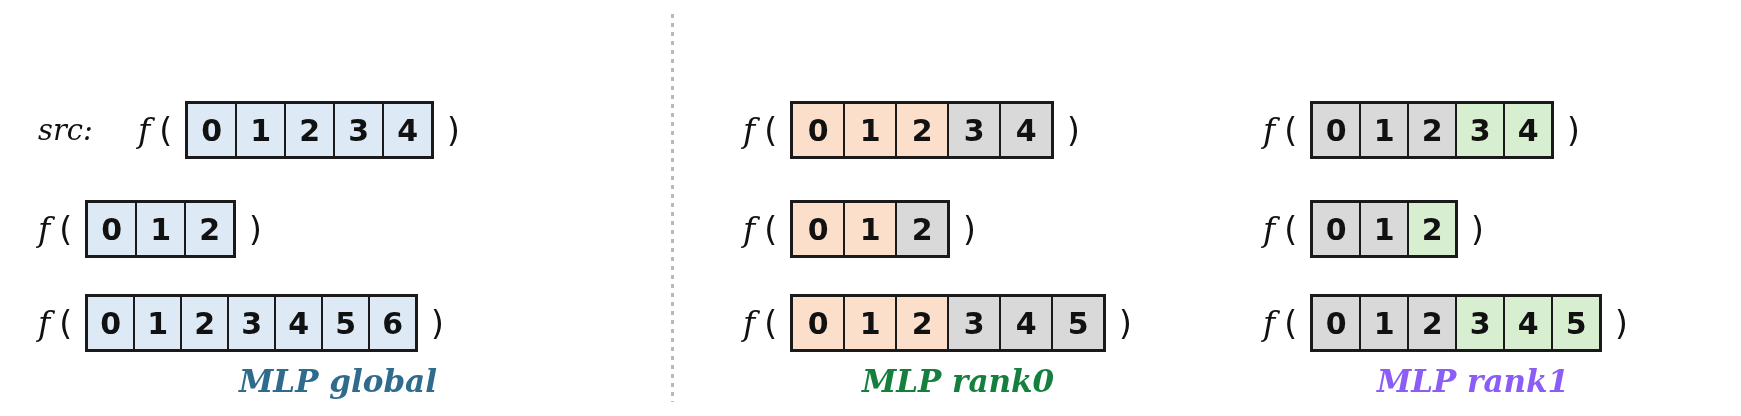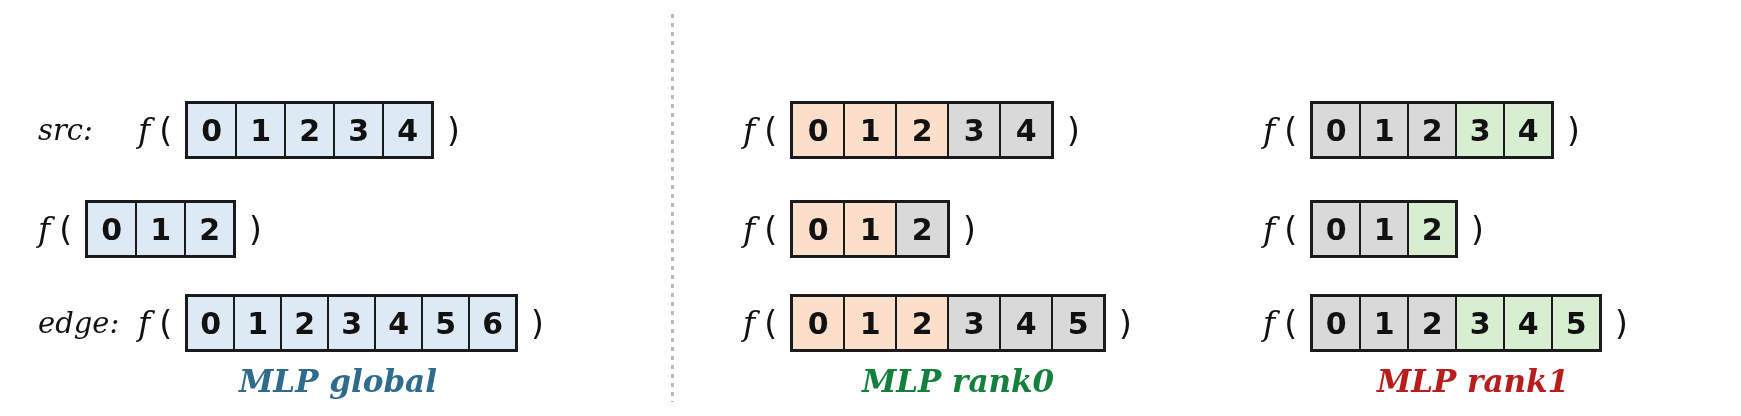--- a/index.html
+++ b/index.html
@@ -116,21 +116,20 @@
     <span class="fsym">f</span>
     <span class="paren open">(</span>
     <span class="strip" style="border-color: rgb(26, 26, 26);">
             <span class="cell" style="background: rgb(221, 233, 244); border-color: rgb(26, 26, 26);">0</span>
             <span class="cell" style="background: rgb(221, 233, 244); border-color: rgb(26, 26, 26);">1</span>
             <span class="cell" style="background: rgb(221, 233, 244); border-color: rgb(26, 26, 26);">2</span>
           </span>
     <span class="paren close">)</span>
   </div>
         <div class="frow row-2">
-    <span class="row-label">edge:</span>
     <span class="fsym">f</span>
     <span class="paren open">(</span>
     <span class="strip" style="border-color: rgb(26, 26, 26);">
             <span class="cell" style="background: rgb(221, 233, 244); border-color: rgb(26, 26, 26);">0</span>
             <span class="cell" style="background: rgb(221, 233, 244); border-color: rgb(26, 26, 26);">1</span>
             <span class="cell" style="background: rgb(221, 233, 244); border-color: rgb(26, 26, 26);">2</span>
             <span class="cell" style="background: rgb(221, 233, 244); border-color: rgb(26, 26, 26);">3</span>
             <span class="cell" style="background: rgb(221, 233, 244); border-color: rgb(26, 26, 26);">4</span>
             <span class="cell" style="background: rgb(221, 233, 244); border-color: rgb(26, 26, 26);">5</span>
             <span class="cell" style="background: rgb(221, 233, 244); border-color: rgb(26, 26, 26);">6</span>
@@ -212,16 +211,16 @@
     <span class="strip" style="border-color: rgb(26, 26, 26);">
             <span class="cell" style="background: rgb(217, 217, 217); border-color: rgb(26, 26, 26);">0</span>
             <span class="cell" style="background: rgb(217, 217, 217); border-color: rgb(26, 26, 26);">1</span>
             <span class="cell" style="background: rgb(217, 217, 217); border-color: rgb(26, 26, 26);">2</span>
             <span class="cell" style="background: rgb(216, 238, 208); border-color: rgb(26, 26, 26);">3</span>
             <span class="cell" style="background: rgb(216, 238, 208); border-color: rgb(26, 26, 26);">4</span>
             <span class="cell" style="background: rgb(216, 238, 208); border-color: rgb(26, 26, 26);">5</span>
           </span>
     <span class="paren close">)</span>
   </div>
-        <div class="caption" style="color: #b91c1c;">MLP rank1</div>
+        <div class="caption" style="color: #8b5cf6;">MLP rank1</div>
   </div>
     </div>
 </div>
 
 </body></html>

